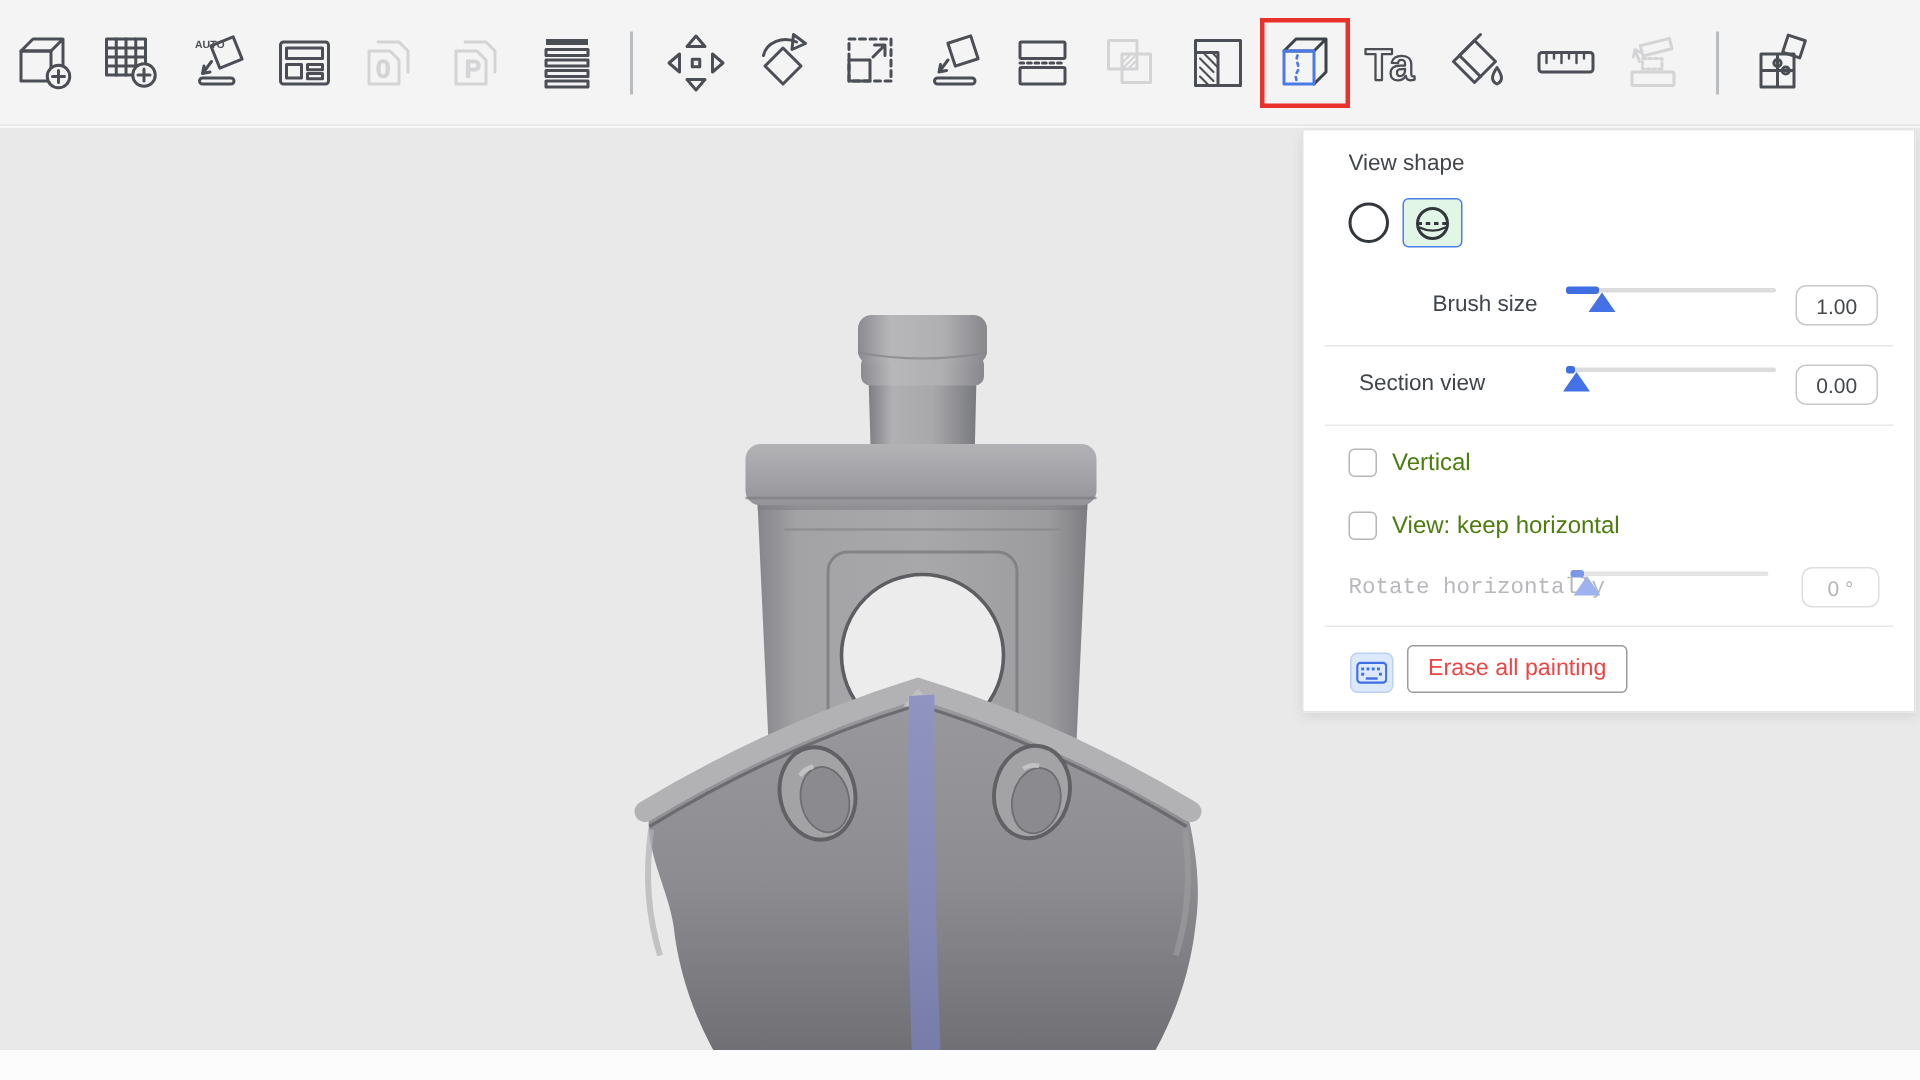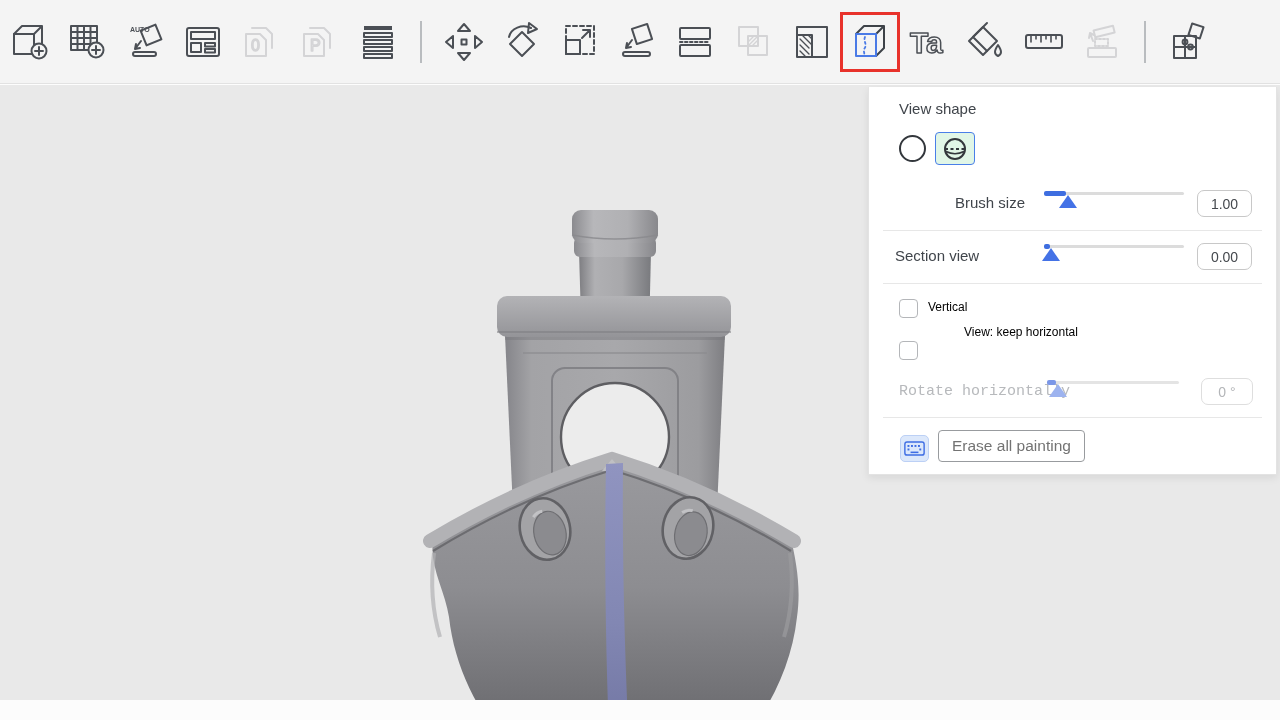--- a/index.html
+++ b/index.html
@@ -56,28 +56,28 @@
 
   .valbox { position:absolute; width:55px; height:27px; border:1px solid #c8c8c8;
     border-radius:7px; font-size:14px; color:#44484d; text-align:center;
     background:#fff; font-family:"Liberation Sans",sans-serif; }
   .valbox.dis { color:#b3b5b8; border-color:#dedede; }
 
   .divider { position:absolute; left:14px; right:14px; height:1px; background:#e7e7e7; }
 
   .chk { position:absolute; left:30px; width:19px; height:19px;
     border:1.5px solid #b4b6b9; border-radius:4px; background:#fff; cursor:pointer; }
-  .chklbl { position:absolute; left:59px; font-size:12px; color:#000000; }
+  .chklbl { position:absolute; left:59px; font-size:16px; color:#4d7c0f; }
 
   .kbd-btn { position:absolute; left:31px; top:348px; width:29px; height:27px;
     background:#dce8fb; border:1px solid #bcd0f5; border-radius:5px;
     display:flex; align-items:center; justify-content:center; cursor:pointer; }
   .erase-btn { position:absolute; left:69px; top:343px; height:32px; padding:0 13px;
     background:#fff; border:1px solid #989b9e; border-radius:4px;
-    font-size:15.5px; color:#737373; cursor:pointer;
+    font-size:15.5px; color:#ef4444; cursor:pointer;
     font-family:"Liberation Sans",sans-serif; }
 </style>
 </head>
 <body>
 
 <div class="viewport">
   <svg class="model-svg" viewBox="400 118 440 582">
     <defs>
       <linearGradient id="gHull" x1="0" y1="0" x2="0" y2="1">
         <stop offset="0" stop-color="#9a9a9e"></stop>
@@ -348,35 +348,35 @@
   <div class="lbl" style="left:44px; top:107px;margin-left:42px;">Brush size</div>
   <div class="slider" style="left:175px; top:96px;">
     <div class="track"></div>
     <div class="fill" style="width:22px;"></div>
     <div class="thumb" style="left:24px;"></div>
   </div>
   <input class="valbox" style="left: 328px; top: 103px;" readonly="" value="1.00">
 
   <div class="divider" style="top:143px;"></div>
 
-  <div class="lbl" style="left:26px; top:160px;text-align:right;">Section view</div>
+  <div class="lbl" style="left:37px; top:160px;text-align:right;">Section view</div>
   <div class="slider" style="left:175px; top:149px;">
     <div class="track"></div>
     <div class="fill" style="width:6px;"></div>
     <div class="thumb" style="left:7px;"></div>
   </div>
   <input class="valbox" style="left: 328px; top: 156px;" readonly="" value="0.00">
 
   <div class="divider" style="top:196px;"></div>
 
   <div class="chk" style="top:212px;"></div>
   <div class="chklbl" style="top:213px;">Vertical</div>
 
   <div class="chk" style="top:254px;"></div>
-  <div class="chklbl" style="top:238px;margin-left:36px;">View: keep horizontal</div>
+  <div class="chklbl" style="top:255px;">View: keep horizontal</div>
 
   <div class="lbl dis" style="left:30px; top:296px;">Rotate horizontally</div>
   <div class="slider dis" style="left:178px; top:285px; width:132px;">
     <div class="track"></div>
     <div class="fill" style="width:9px;"></div>
     <div class="thumb" style="left:11px;"></div>
   </div>
   <input class="valbox dis" style="left: 332px; top: 291px; width: 52px;" readonly="" value="0 °">
 
   <div class="divider" style="top:330px;"></div>

